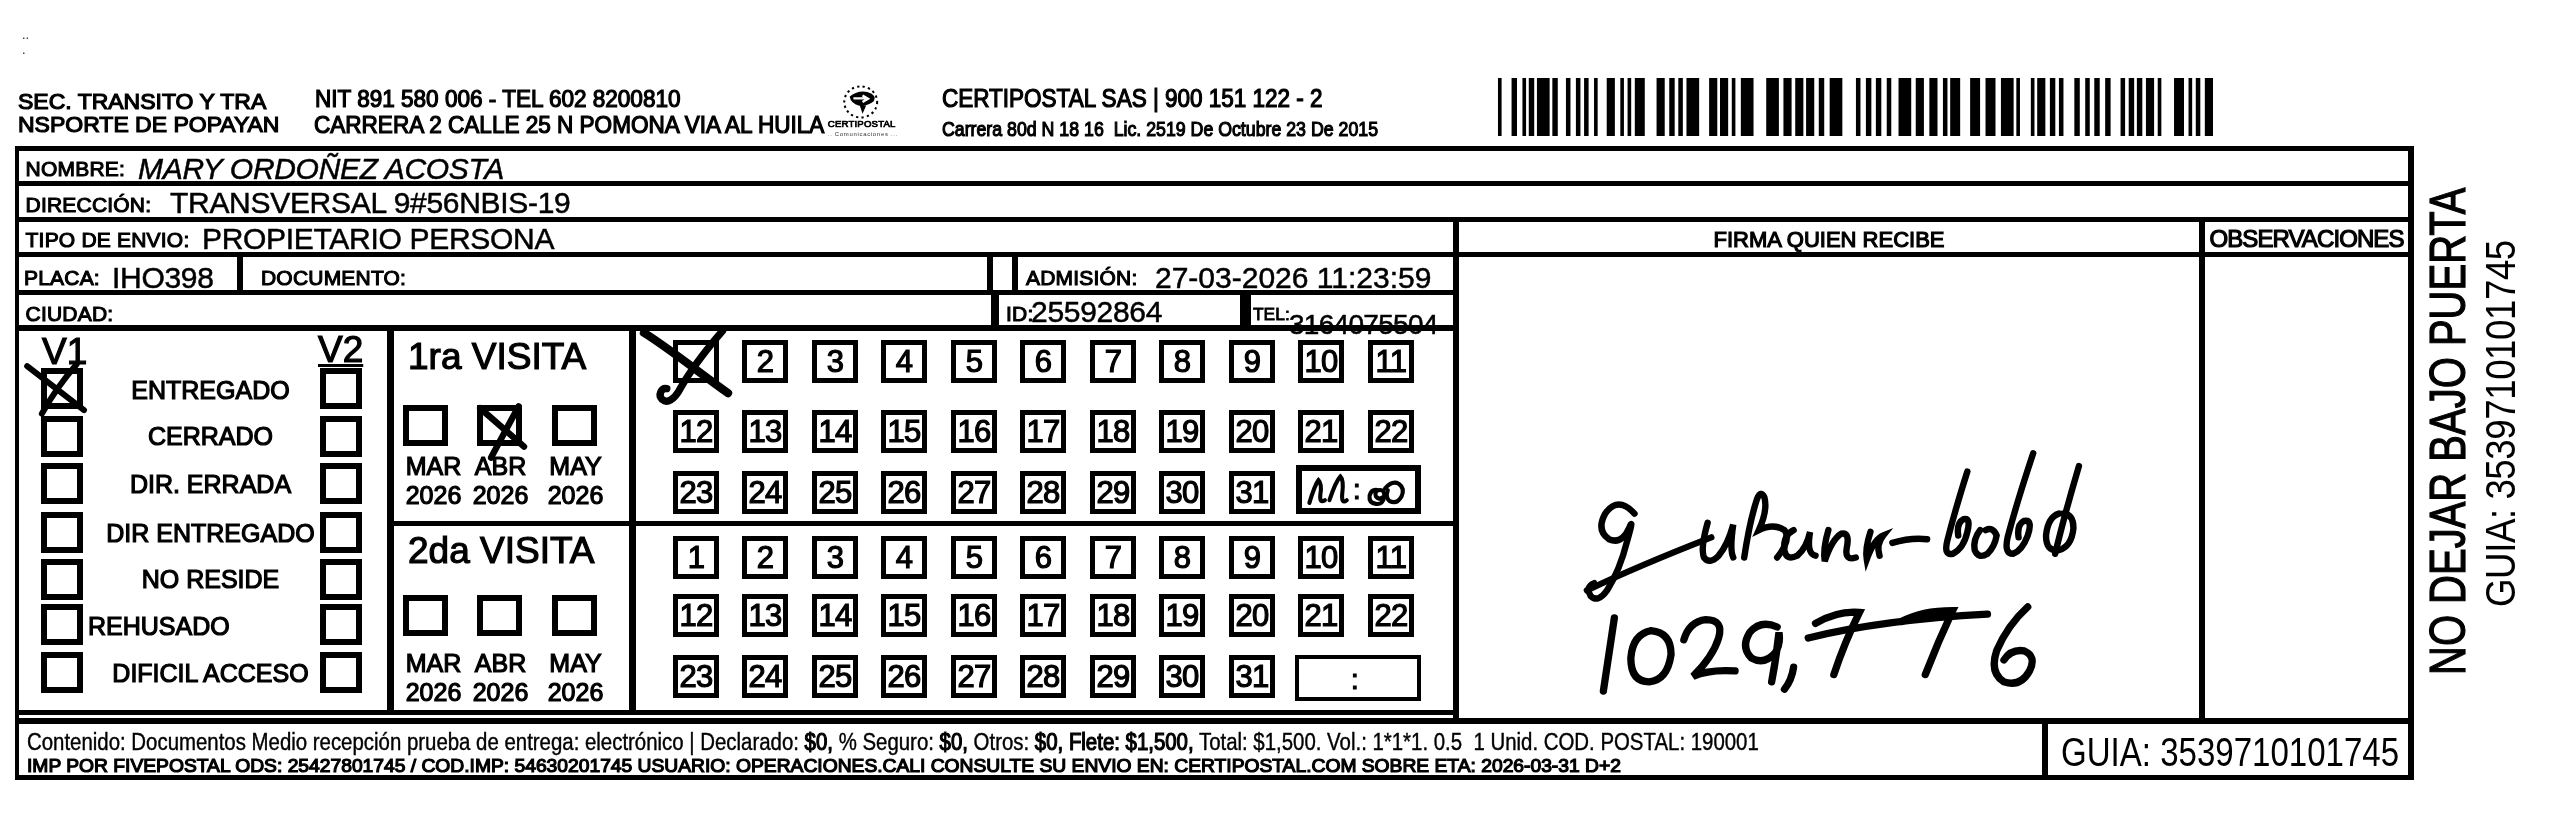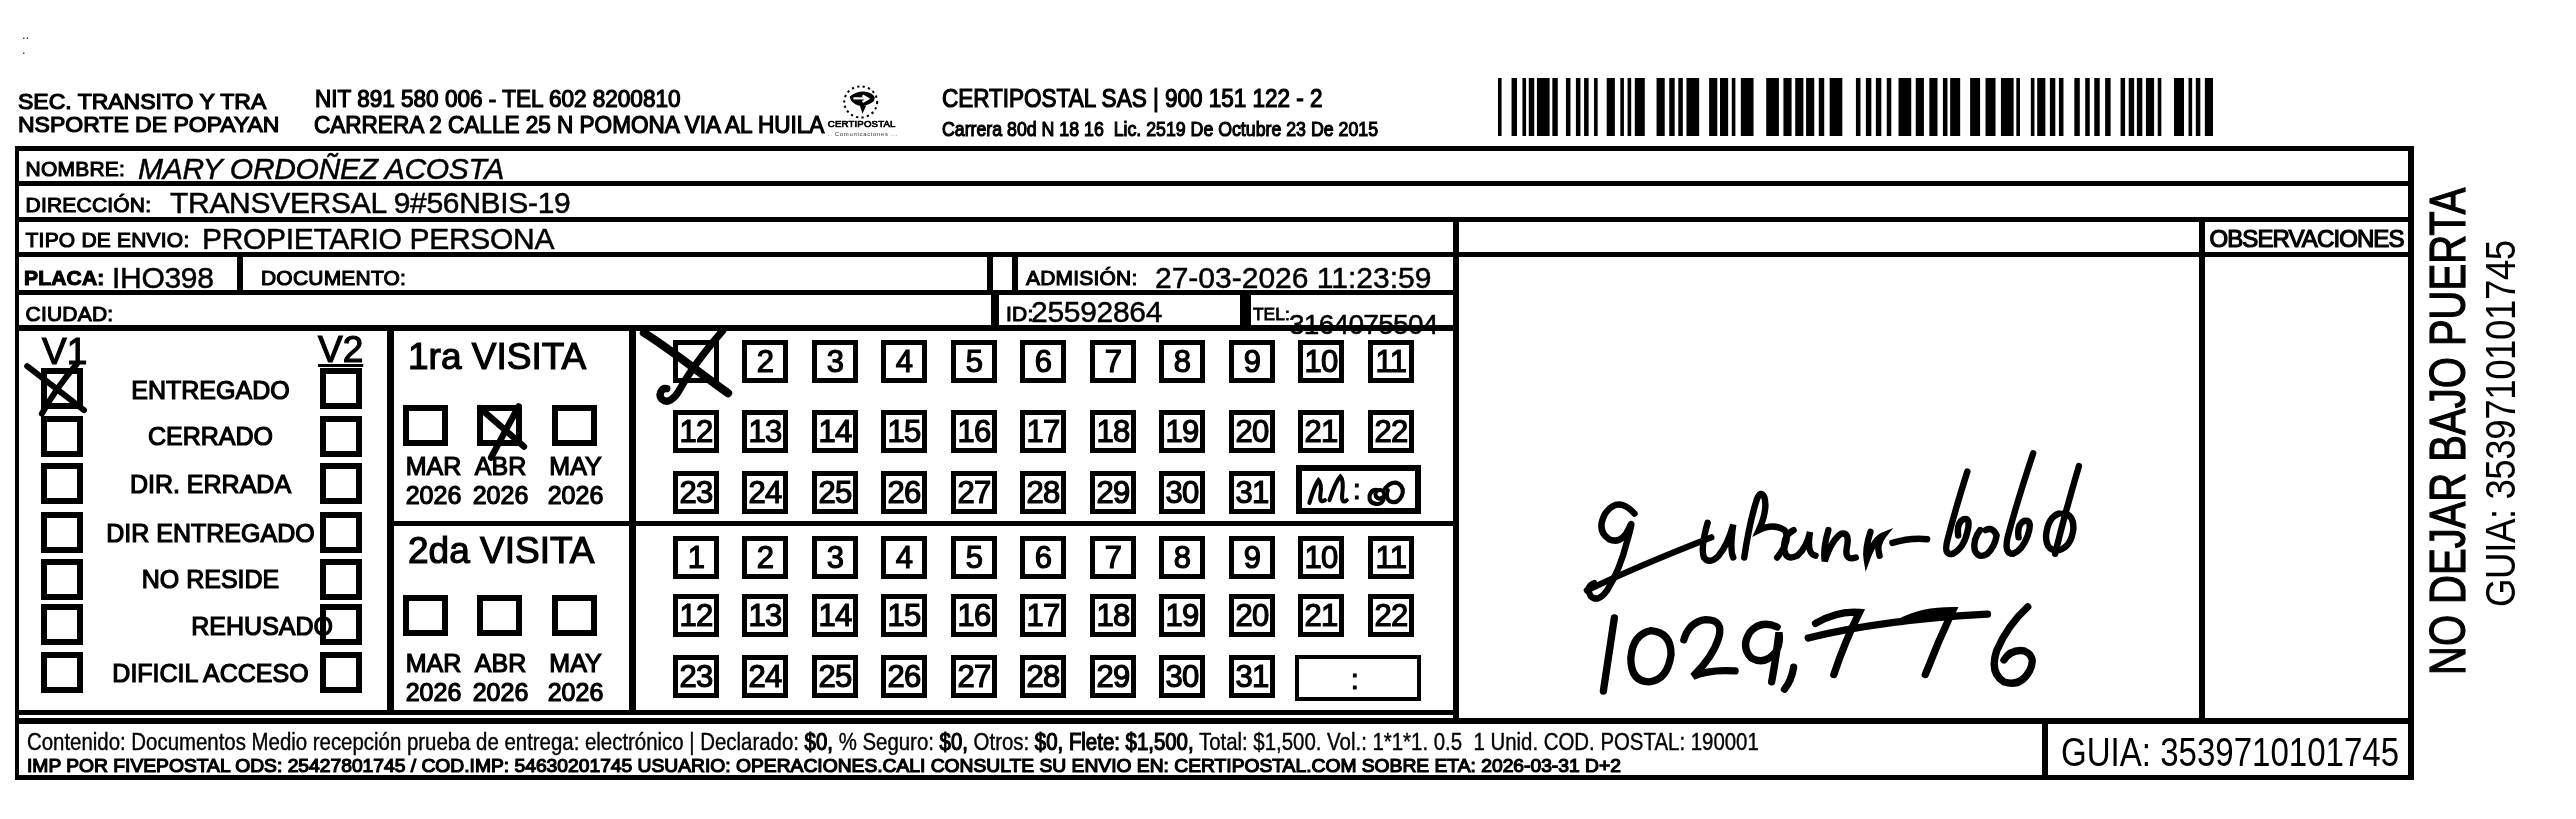--- a/index.html
+++ b/index.html
@@ -145,37 +145,38 @@
 
 <div class="ab lbl" style="left:25.6px;top:157px;">NOMBRE:</div>
 <div class="ab val" style="left:138px;top:152px;font-style:italic;">MARY ORDOÑEZ ACOSTA</div>
 
 <div class="ab lbl" style="left:25.6px;top:193px;">DIRECCIÓN:</div>
 <div class="ab val" style="left:170px;top:186px;">TRANSVERSAL 9#56NBIS-19</div>
 
 <div class="ab lbl" style="left:25.6px;top:228px;">TIPO DE ENVIO:</div>
 <div class="ab val" style="left:202px;top:222px;">PROPIETARIO PERSONA</div>
 
-<div class="ab lbl" style="left:24px;top:266px;font-weight:bold;">PLACA:</div>
+<div class="ab lbl" style="left:24px;top:266px;">PLACA:</div>
 <div class="ab val" style="left:112px;top:261px;">IHO398</div>
 
 <div class="ab lbl" style="left:261px;top:266px;">DOCUMENTO:</div>
 
 <div class="ab lbl" style="left:1026px;top:266px;">ADMISIÓN:</div>
 <div class="ab" style="left:1155px;top:261px;font-size:30px;-webkit-text-stroke:0.5px #000;">27-03-2026 11:23:59</div>
 
 <div class="ab lbl" style="left:25.6px;top:302px;">CIUDAD:</div>
 
 <div class="ab lbl" style="left:1006px;top:302px;">ID:</div>
 <div class="ab val" style="left:1031px;top:295px;">25592864</div>
 
 <div class="ab" style="left:1253px;top:304px;-webkit-text-stroke:0.8px #000;font-size:17.4px;">TEL:</div>
 
 <div class="ab" style="left:1289px;top:309px;font-size:28px;letter-spacing:-0.7px;-webkit-text-stroke:0.5px #000;">3164075504</div>
 
+<div class="ab b" style="left:1459px;top:227px;width:740px;text-align:center;font-size:22px;">FIRMA QUIEN RECIBE</div>
 
 <div class="ab b" style="left:2205px;top:225px;width:203px;text-align:center;font-size:24px;letter-spacing:-0.9px;">OBSERVACIONES</div>
 
 <div class="ab b" style="left:42px;top:331px;font-size:37px;">V1</div>
 
 <div class="ab b" style="left:318px;top:329px;font-size:37px;text-decoration:underline;">V2</div>
 
 <div class="cb" style="left:41px;top:368px;width:42px;height:41px;"></div>
 <div class="cb" style="left:41px;top:416px;width:42px;height:41px;"></div>
 <div class="cb" style="left:41px;top:463px;width:42px;height:41px;"></div>
@@ -190,21 +191,21 @@
 <div class="cb" style="left:320px;top:512px;width:42px;height:41px;"></div>
 <div class="cb" style="left:320px;top:559px;width:42px;height:41px;"></div>
 <div class="cb" style="left:320px;top:604px;width:42px;height:41px;"></div>
 <div class="cb" style="left:320px;top:652px;width:42px;height:41px;"></div>
 
 <div class="ab b" style="left:88px;top:376px;width:245px;text-align:center;font-size:25px;">ENTREGADO</div>
 <div class="ab b" style="left:88px;top:422px;width:245px;text-align:center;font-size:25px;">CERRADO</div>
 <div class="ab b" style="left:88px;top:470px;width:245px;text-align:center;font-size:25px;">DIR. ERRADA</div>
 <div class="ab b" style="left:88px;top:519px;width:245px;text-align:center;font-size:25px;">DIR ENTREGADO</div>
 <div class="ab b" style="left:88px;top:565px;width:245px;text-align:center;font-size:25px;">NO RESIDE</div>
-<div class="ab b" style="left:88px;top:612px;width:245px;text-align:right;font-size:25px;">REHUSADO</div>
+<div class="ab b" style="left:88px;top:612px;width:245px;text-align:left;font-size:25px;">REHUSADO</div>
 <div class="ab b" style="left:88px;top:659px;width:245px;text-align:center;font-size:25px;">DIFICIL ACCESO</div>
 
 <div class="ab b" style="left:408px;top:336px;font-size:37px;">1ra VISITA</div>
 
 <div class="cb" style="left:403px;top:405px;width:45px;height:41px;"></div>
 <div class="cb" style="left:477px;top:405px;width:45px;height:41px;"></div>
 <div class="cb" style="left:552px;top:405px;width:45px;height:41px;"></div>
 
 <div class="ab b" style="left:397px;top:452px;width:73px;text-align:center;font-size:25px;">MAR</div>
 <div class="ab b" style="left:464px;top:452px;width:73px;text-align:center;font-size:25px;">ABR</div>

